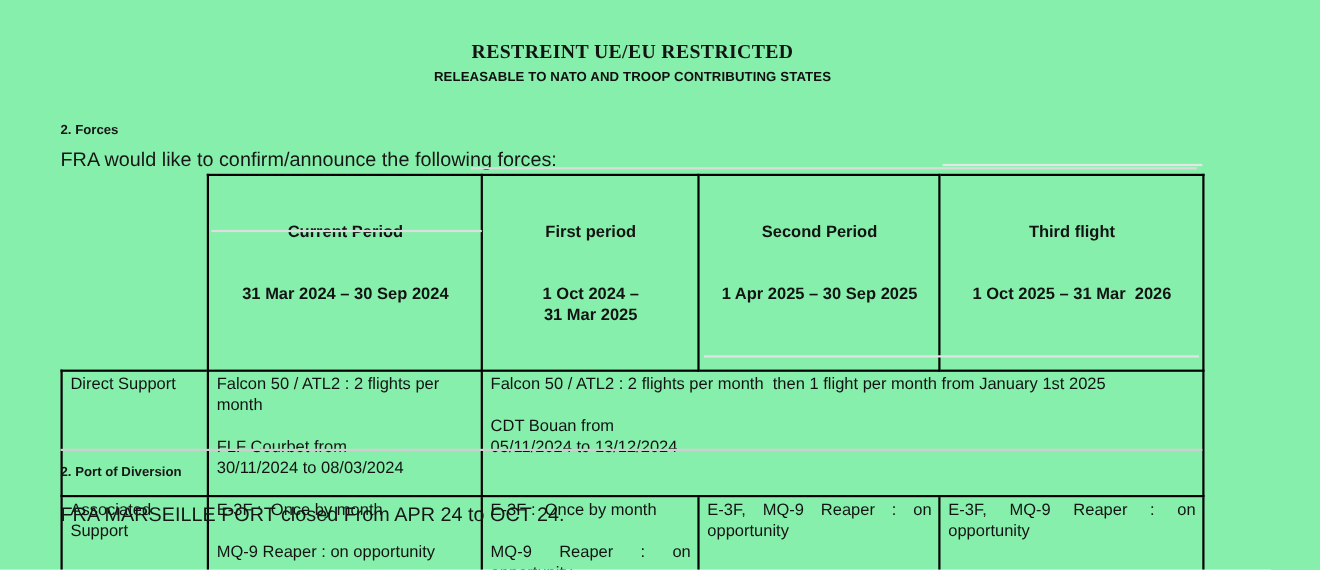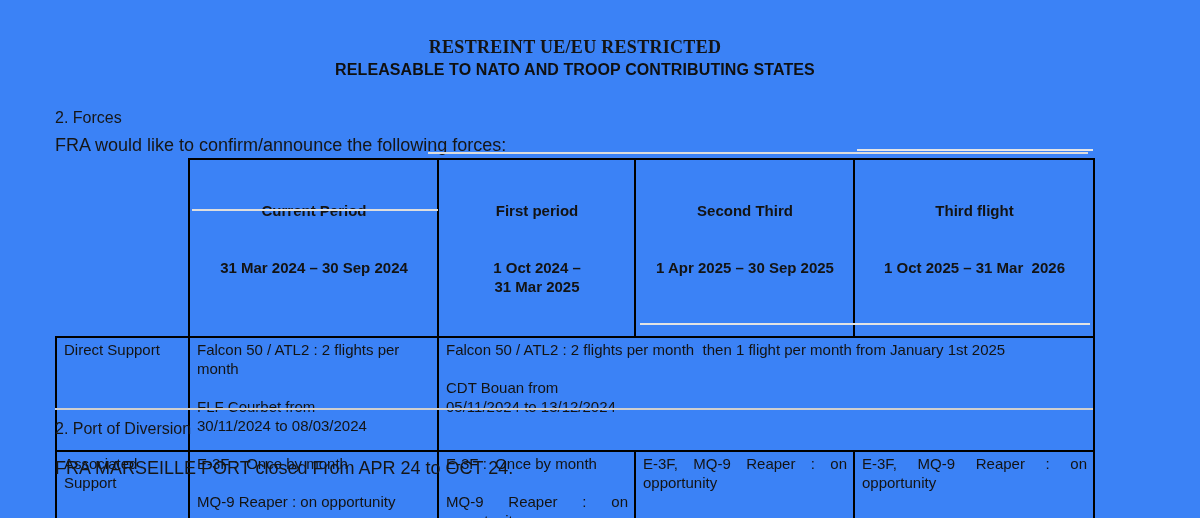--- a/index.html
+++ b/index.html
@@ -1,21 +1,21 @@
 <!DOCTYPE html>
 <html><head>
 <meta charset="utf-8">
 <style>
   * { margin: 0; padding: 0; box-sizing: border-box; }
   html, body { background: #ffffff; }
   .page {
     position: relative;
     width: 1200px;
     height: 518px;
-    background: #3b82f6;
+    background: #86efac;
     font-family: "Liberation Sans", sans-serif;
     color: #161616;
     overflow: hidden;
   }
   .banner {
     position: absolute;
     top: 37px;
     left: 0;
     width: 1150px;
     text-align: center;
@@ -23,31 +23,31 @@
   .classification {
     font-family: "Liberation Serif", "DejaVu Serif", serif;
     font-weight: bold;
     font-size: 18px;
     line-height: 21px;
     letter-spacing: 0.3px;
     color: #141414;
   }
   .releasability {
     font-weight: bold;
-    font-size: 16px;
+    font-size: 12px;
     line-height: 18px;
     margin-top: 3px;
     letter-spacing: 0.1px;
     color: #101010;
   }
   .section-heading {
     position: absolute;
     left: 55px;
-    font-weight: normal;
-    font-size: 16px;
+    font-weight: bold;
+    font-size: 12px;
     line-height: 18px;
   }
   .body-text {
     position: absolute;
     left: 55px;
     font-size: 18px;
     line-height: 18px;
   }
   .forces-heading { top: 109px; }
   .forces-intro { top: 136px; }
@@ -125,21 +125,21 @@
         <th>
           <div>Current Period</div>
           <div>31 Mar 2024 – 30 Sep 2024</div>
         </th>
         <th>
           <div>First period</div>
           <div>1 Oct 2024 –
 31 Mar 2025</div>
         </th>
         <th>
-          <div>Second Third</div>
+          <div>Second Period</div>
           <div>1 Apr 2025 – 30 Sep 2025</div>
         </th>
         <th>
           <div>Third flight</div>
           <div>1 Oct 2025 – 31 Mar  2026</div>
         </th>
       </tr>
     </thead>
     <tbody>
       <tr class="direct">

